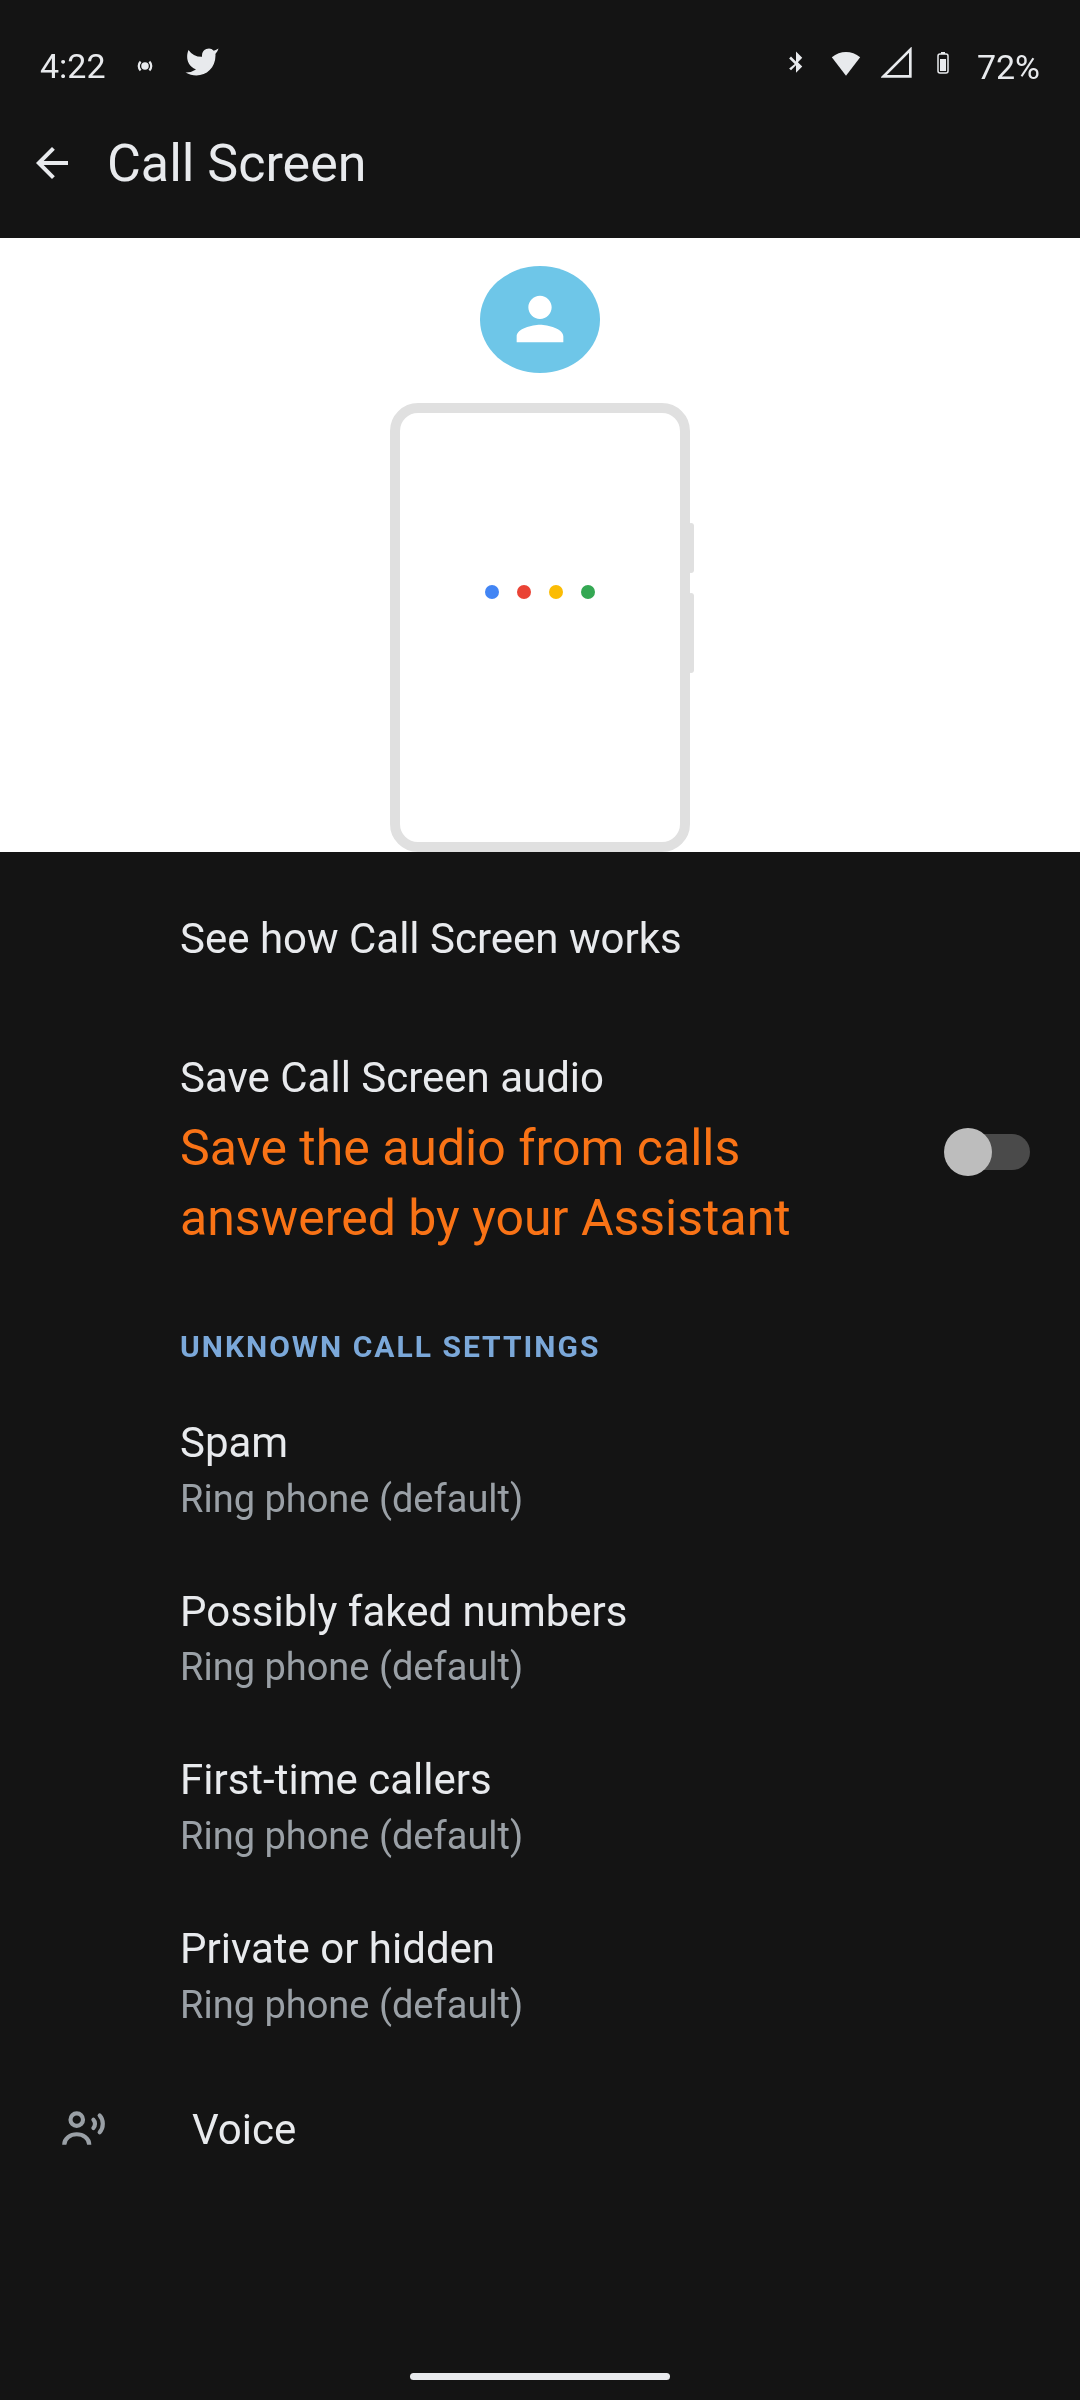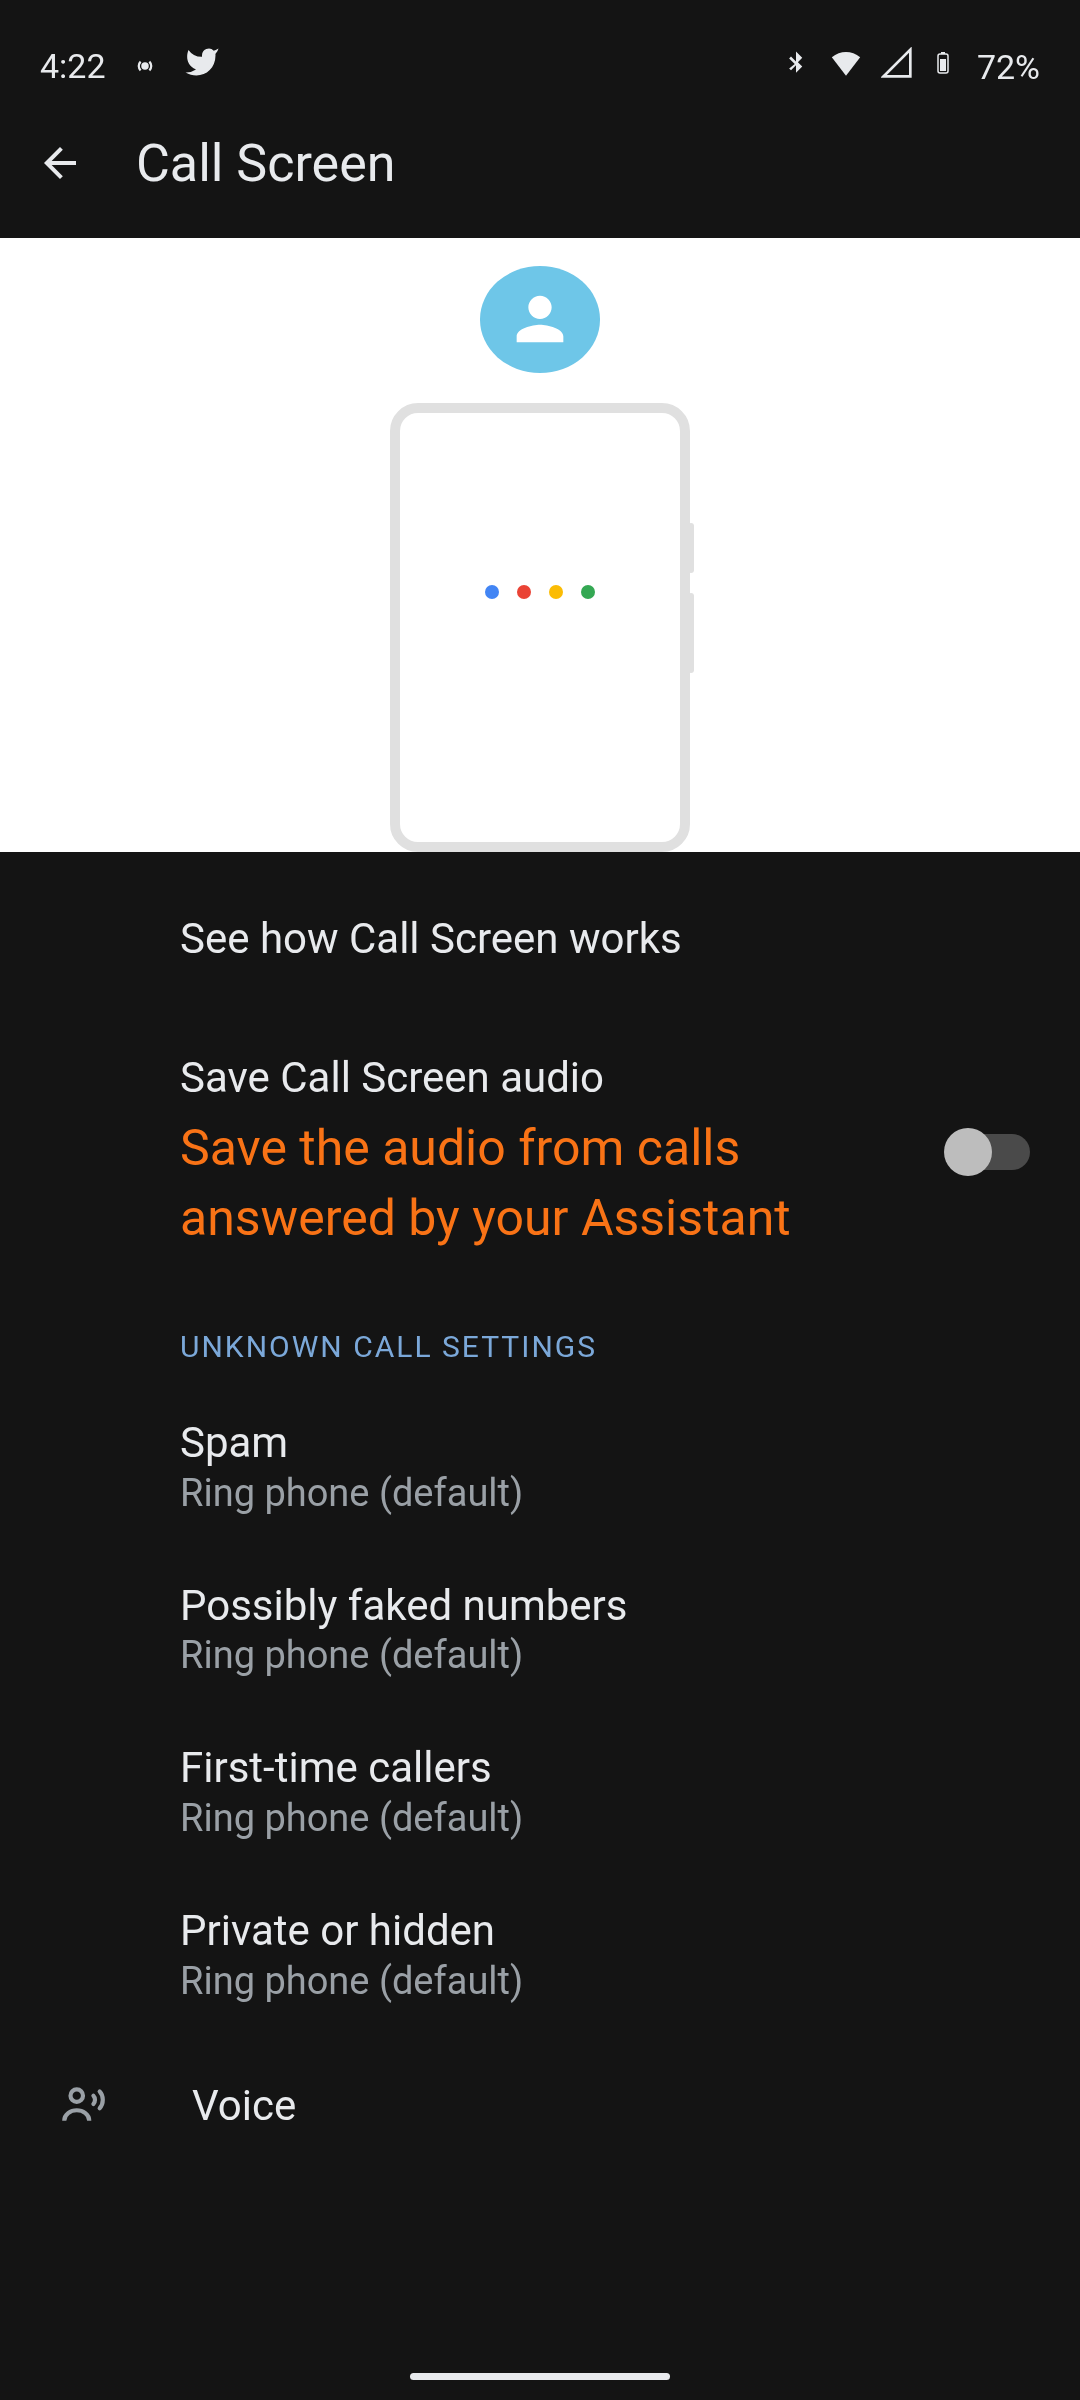--- a/index.html
+++ b/index.html
@@ -61,22 +61,22 @@
     .battery-text {
       font-size: 34px;
       margin-left: 4px;
     }
     
     
     .app-bar {
       height: 150px;
       display: flex;
       align-items: center;
-      padding: 0 32px;
-      gap: 48px;
+      padding: 0 24px;
+      gap: 27px;
     }
     
     .back-button {
       width: 56px;
       height: 56px;
       display: flex;
       align-items: center;
       justify-content: center;
     }
     
@@ -214,39 +214,40 @@
       top: -6px;
       width: 48px;
       height: 48px;
       background: #bdbdbd;
       border-radius: 50%;
     }
     
     .section-header {
       padding: 40px 0 20px 140px;
       font-size: 30px;
-      font-weight: 400;
+      font-weight: 700;
       letter-spacing: 2px;
       color: #7ba8d9;
     }
     
     .category-item {
       padding: 32px 0 32px 140px;
     }
     
     .category-title {
       font-size: 42px;
       font-weight: 400;
       color: #e8eaed;
       line-height: 1.3;
     }
     
     .category-value {
       font-size: 38px;
       color: #9aa0a6;
+      margin-top: 6px;
     }
     
     
     .voice-row {
       display: flex;
       align-items: center;
       padding: 44px 40px 0 58px;
       gap: 84px;
     }
     

